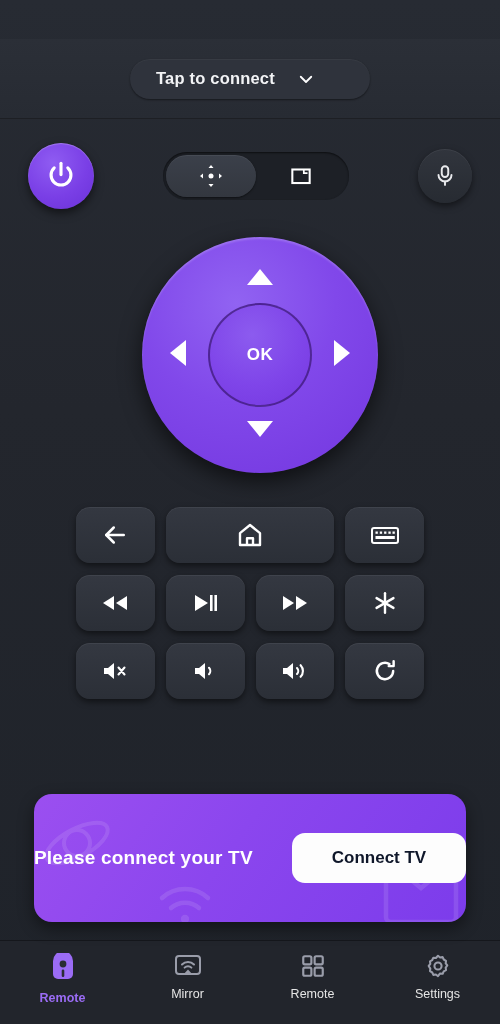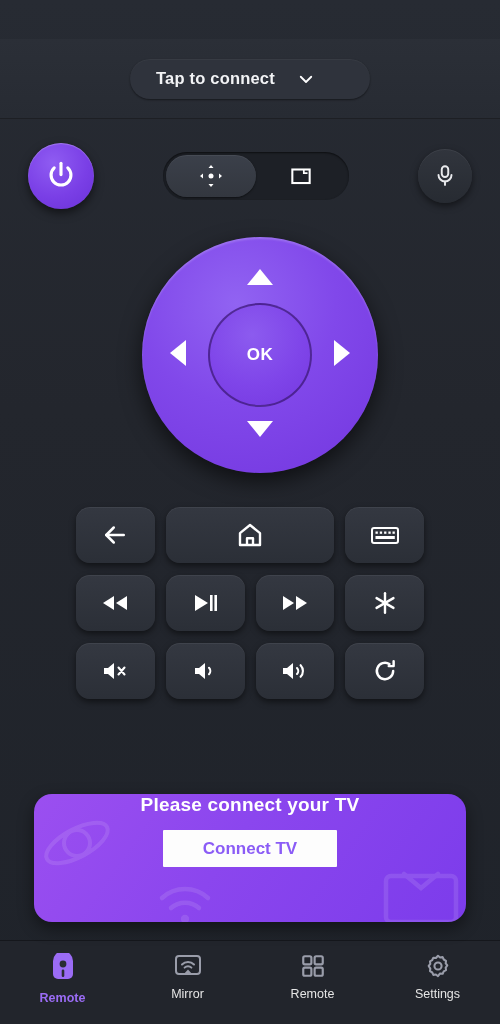--- a/index.html
+++ b/index.html
@@ -127,38 +127,38 @@
 
   
   .banner-wrap { margin-top: auto; padding: 0 34px 0; }
   .banner {
     position: relative;
     height: 128px;
     border-radius: 18px;
     overflow: hidden;
     background: linear-gradient(125deg, #9b4ff0 0%, #8b46ee 45%, #7c3ceb 100%);
     box-shadow: 0 6px 16px rgba(0,0,0,.45);
-    display: flex; flex-direction: column; align-items: center;
-    justify-content: flex-start; gap: 14px;
+    display: flex; flex-direction: row; align-items: center;
+    justify-content: space-between; gap: 14px;
   }
   .banner .wm { position: absolute; opacity: .11; pointer-events: none; }
   .banner .wm.a { left: 4px;  top: 12px; }
   .banner .wm.b { left: 120px; bottom: -6px; }
   .banner .wm.c { right: -4px; bottom: -10px; }
   .banner .title {
     color: #fff; font-size: 19px; font-weight: bold; letter-spacing: .2px;
     position: relative; z-index: 2;
   }
   .connect-tv {
     position: relative; z-index: 2;
-    min-width: 174px; height: 37px;
-    border-radius: 1px;
+    min-width: 174px; height: 50px;
+    border-radius: 13px;
     background: #fdfdfd;
     display: flex; align-items: center; justify-content: center;
-    color: #8b5cf6; font-size: 17px; font-weight: bold;
+    color: #0f172a; font-size: 17px; font-weight: bold;
     cursor: pointer;
   }
 
   
   .nav {
     margin-top: 18px;
     height: 84px; flex: 0 0 84px;
     background: #22252c;
     border-top: 1px solid #15171c;
     display: flex; align-items: flex-start; padding-top: 12px;

